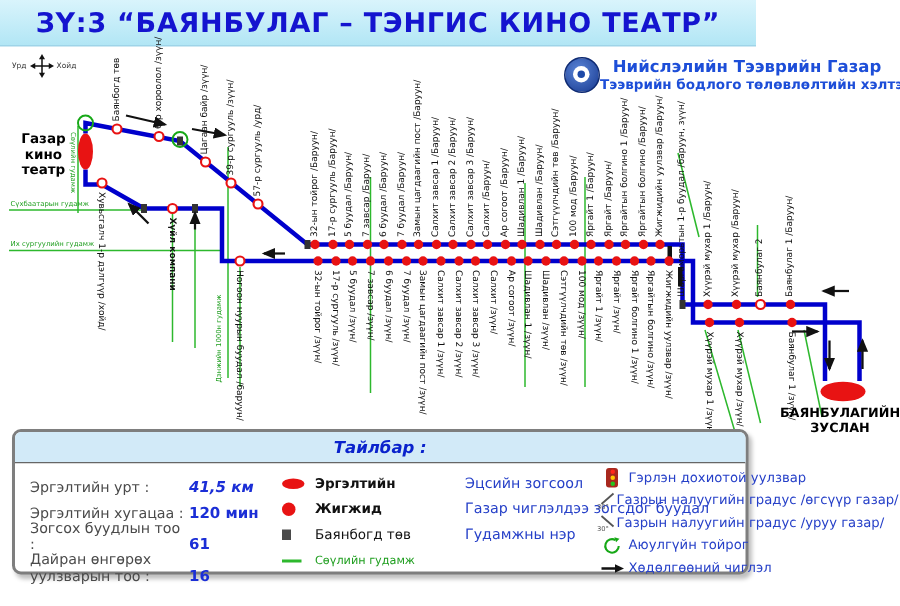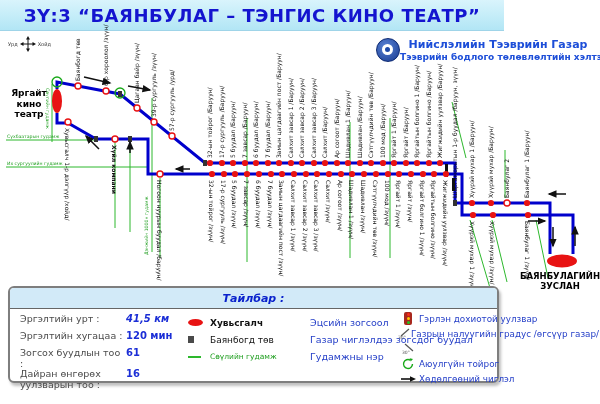--- a/index.html
+++ b/index.html
@@ -29,21 +29,21 @@
   .term-west{position:absolute;left:6px;top:88px;width:46px;text-align:center;
     font-size:9px;font-weight:bold;color:#000;line-height:10.5px;}
   .term-east{position:absolute;left:518px;top:271px;width:84px;text-align:center;
     font-size:8.5px;font-weight:bold;color:#000;line-height:10px;}
   .legend{position:absolute;left:8px;top:286px;width:491px;height:97px;background:#fff;
     border:2px solid #7e7e7e;border-radius:6px;box-sizing:border-box;box-shadow:2px 3px 3px rgba(0,0,0,.25);}
   .legend-header{position:absolute;left:0;top:0;width:100%;height:21px;background:#d2eaf8;
     border-bottom:1.5px solid #666;border-radius:4px 4px 0 0;display:flex;align-items:center;justify-content:center;box-sizing:border-box;}
   .legend-title{font-size:11px;font-weight:bold;font-style:italic;color:#0a22cc;}
   #legend-stats{position:absolute;left:10px;top:26px;width:168px;}
-  .stat-row{display:flex;min-height:17px;align-items:flex-start;}
+  .stat-row{display:flex;min-height:17px;align-items:flex-end;}
   .stat-label{width:106px;font-size:9.5px;color:#4a4a4a;line-height:10.5px;}
   .stat-value{font-size:10px;font-weight:bold;color:#1b2ed6;line-height:10.5px;}
   .stat-row.r0 .stat-value{font-style:italic;}
   #legend-symbols{position:absolute;left:178px;top:26px;width:206px;}
   .sym-row{display:flex;align-items:center;height:17px;}
   .sym-icon{width:22px;display:flex;align-items:center;}
   .sym-name{width:94px;font-size:9px;color:#111;}
   .sym-row.bold .sym-name{font-weight:bold;}
   .sym-row.green .sym-name{color:#1f9e1f;font-size:7.5px;}
   #legend-meanings{position:absolute;left:300px;top:26px;width:160px;}
@@ -254,21 +254,21 @@
       <div class="mlbl down" style="left: 476px; top: 221px;">Хүүрэй мухар 1 /зүүн/</div>
       <div class="mlbl down" style="left: 496px; top: 221px;">Хүүрэй мухар /зүүн/</div>
       <div class="mlbl down" style="left: 531px; top: 221px;">Баянбулаг 1 /зүүн/</div>
       <div class="st-lbl v" style="left: 50px; top: 88px;">Сөүлийн гудамж</div>
       <div class="st-lbl " style="left: 7px; top: 134px;">Сүхбаатарын гудамж</div>
       <div class="st-lbl " style="left: 7px; top: 161px;">Их сургуулийн гудамж</div>
       <div class="st-lbl vu" style="left: 149px; top: 250px;">Дэнжийн 1000н гудамж</div>
     </div>
 
   <div class="term-west">
-    <div>Яргайт</div>
+    <div>Газар</div>
     <div>кино</div>
     <div>театр</div>
   </div>
   <div class="term-east">
     <div>БАЯНБУЛАГИЙН</div>
     <div>ЗУСЛАН</div>
   </div>
 
   <div class="legend">
     <div class="legend-header">
@@ -290,21 +290,27 @@
         <div class="stat-row r3">
           <span class="stat-label">Дайран өнгөрөх уулзварын тоо :</span>
           <span class="stat-value">16</span>
         </div>
       </div>
     <div id="legend-symbols">
         <div class="sym-row bold">
           <span class="sym-icon">
             <span class="ic-oval"></span>
           </span>
-          <span class="sym-name">Хувьсгалч</span>
+          <span class="sym-name">Эргэлтийн</span>
+        </div>
+        <div class="sym-row bold">
+          <span class="sym-icon">
+            <span class="ic-circle"></span>
+          </span>
+          <span class="sym-name">Жигжид</span>
         </div>
         <div class="sym-row plain">
           <span class="sym-icon">
             <span class="ic-square"></span>
           </span>
           <span class="sym-name">Баянбогд төв</span>
         </div>
         <div class="sym-row green">
           <span class="sym-icon">
             <span class="ic-street"></span>
@@ -337,20 +343,21 @@
           </span>
           <span class="r-text">Газрын налуугийн градус /өгсүүр газар/</span>
         </div>
         <div class="r-row">
           <span class="r-icon">
             <svg width="14" height="13">
               <line x1="4" y1="2" x2="12" y2="9" stroke="#555" stroke-width="1.2"></line>
               <text x="1" y="12" font-size="4.5" fill="#555">30°</text>
             </svg>
           </span>
+          <span class="r-text">Газрын налуугийн градус /уруу газар/</span>
         </div>
         <div class="r-row">
           <span class="r-icon">
             <svg width="14" height="14">
               <path d="M11.5,7 a4.5,4.5 0 1 1 -2.2,-3.9" fill="none" stroke="#17a817" stroke-width="1.4"></path>
               <path d="M8.6,1.2 l3.4,0.9 -2.3,2.4 z" fill="#17a817"></path>
             </svg>
           </span>
           <span class="r-text">Аюулгүйн тойрог</span>
         </div>

